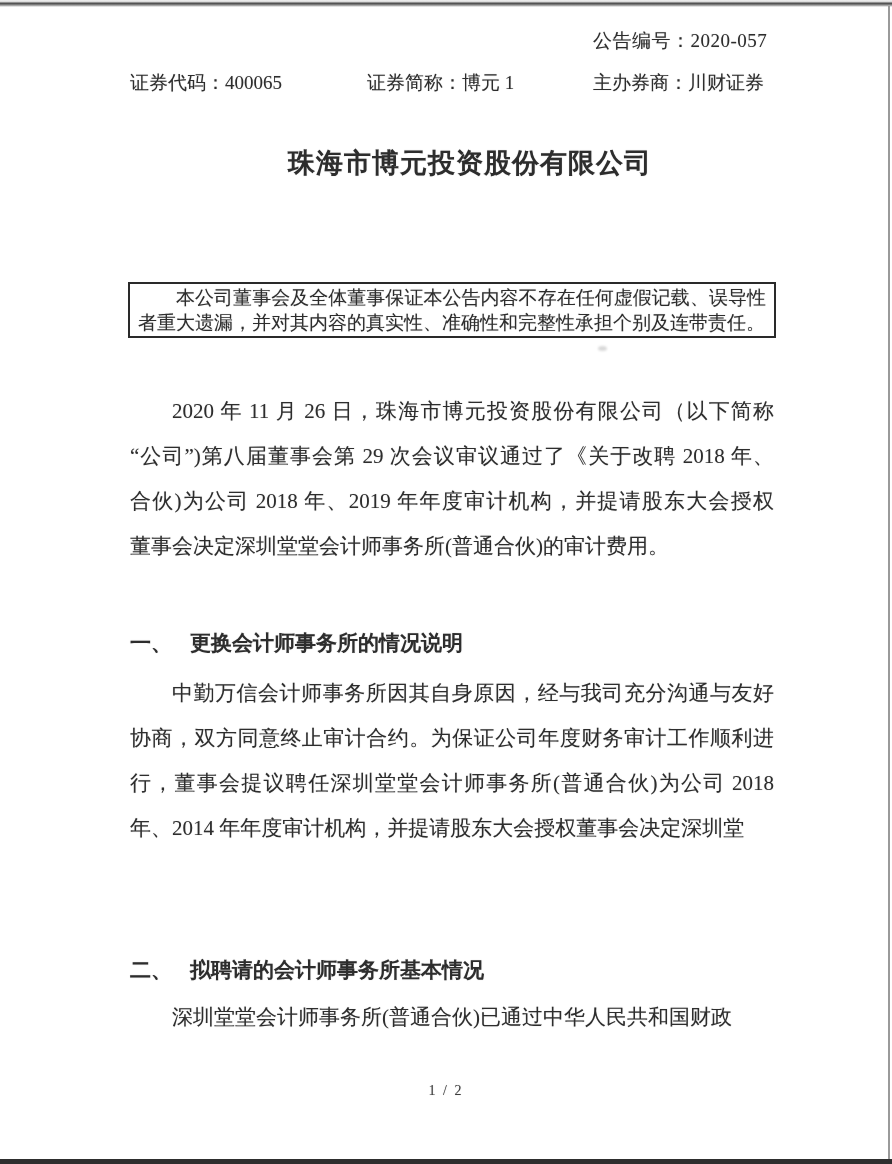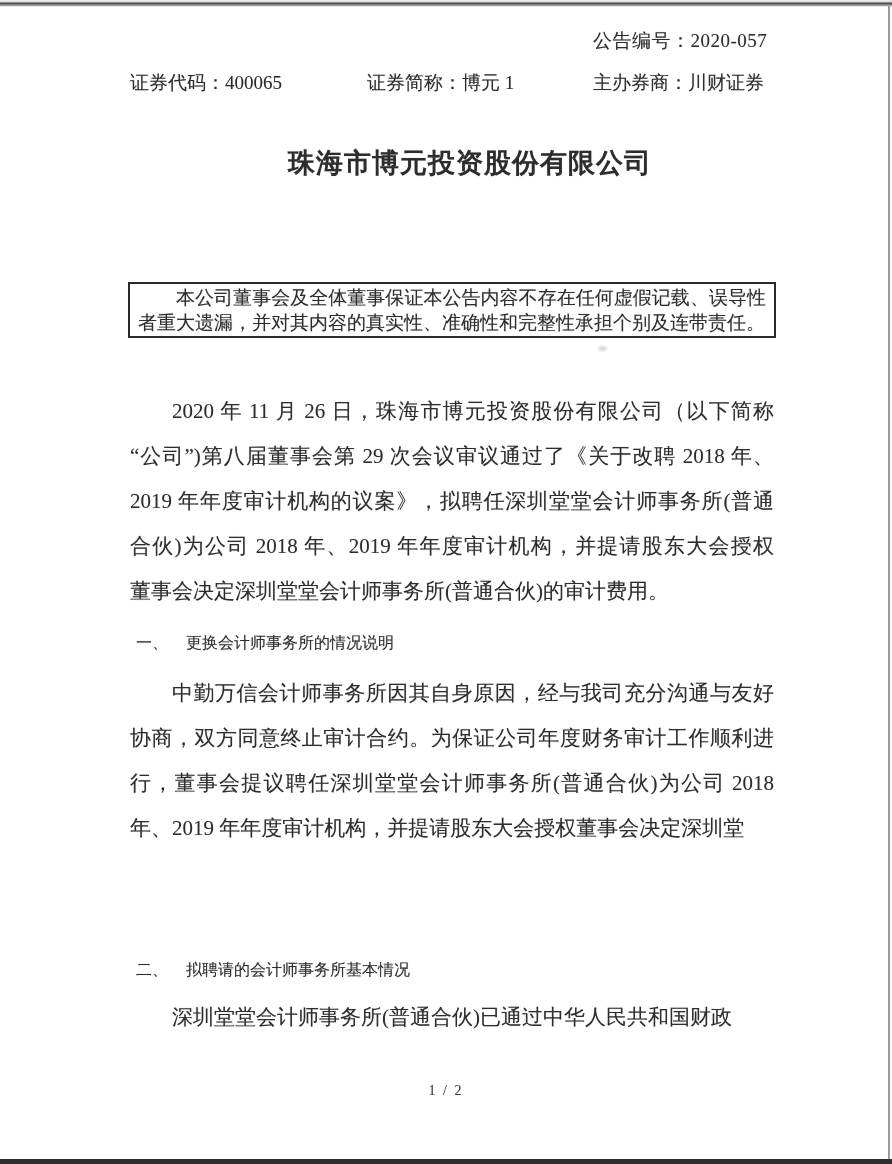--- a/index.html
+++ b/index.html
@@ -39,23 +39,23 @@
   .line { text-align:justify; text-align-last:justify; overflow:hidden; }
   .para .line { height:45px; line-height:45px; font-size:21px; }
   .para .line:last-child, .disclaimer .line:last-child { text-align-last:left; }
   .indent { text-indent:2em; }
 
   .para { left:130px; width:644px; }
   .p-intro { top:389px; }
   .p-sec1  { top:671px; }
   .p-sec2  { top:995px; }
 
-  .sec-heading { left:136px; width:644px; height:44px; line-height:44px;
+  .sec-heading { left:130px; width:644px; height:44px; line-height:44px;
     font-family:"Liberation Sans","DejaVu Sans",sans-serif;
-    font-weight:normal; font-size:16px; white-space:nowrap; }
+    font-weight:bold; font-size:21px; white-space:nowrap; }
   .sec-heading .sec-no { margin-right:18px; }
   .h-sec1 { top:621px; }
   .h-sec2 { top:948px; }
 
   .footer { top:1083px; left:0; width:892px; text-align:center;
     font-size:14px; color:#3c3c3c; letter-spacing:2px; }
 </style>
 </head>
 <body>
 
@@ -79,34 +79,33 @@
   </div>
 
   <div class="abs disclaimer">
       <div class="line indent">本公司董事会及全体董事保证本公告内容不存在任何虚假记载、误导性陈述或</div>
       <div class="line">者重大遗漏，并对其内容的真实性、准确性和完整性承担个别及连带责任。</div>
     </div>
 
   <div class="abs para p-intro">
       <div class="line indent">2020 年 11 月 26 日，珠海市博元投资股份有限公司（以下简称</div>
       <div class="line">“公司”)第八届董事会第 29 次会议审议通过了《关于改聘 2018 年、</div>
-      <div class="line">2019 年年度审计机构的议案》，拟聘任深圳堂堂会计师事务所(普通</div>
       <div class="line">合伙)为公司 2018 年、2019 年年度审计机构，并提请股东大会授权</div>
       <div class="line">董事会决定深圳堂堂会计师事务所(普通合伙)的审计费用。</div>
     </div>
 
   <div class="abs sec-heading h-sec1">
     <span class="sec-no">一、</span><span>更换会计师事务所的情况说明</span>
   </div>
 
   <div class="abs para p-sec1">
       <div class="line indent">中勤万信会计师事务所因其自身原因，经与我司充分沟通与友好</div>
       <div class="line">协商，双方同意终止审计合约。为保证公司年度财务审计工作顺利进</div>
       <div class="line">行，董事会提议聘任深圳堂堂会计师事务所(普通合伙)为公司 2018</div>
-      <div class="line">年、2019 年年度审计机构，并提请股东大会授权董事会决定深圳堂</div>
+      <div class="line">年、2014 年年度审计机构，并提请股东大会授权董事会决定深圳堂</div>
     </div>
 
   <div class="abs sec-heading h-sec2">
     <span class="sec-no">二、</span><span>拟聘请的会计师事务所基本情况</span>
   </div>
 
   <div class="abs para p-sec2">
       <div class="line indent">深圳堂堂会计师事务所(普通合伙)已通过中华人民共和国财政</div>
     </div>
 

